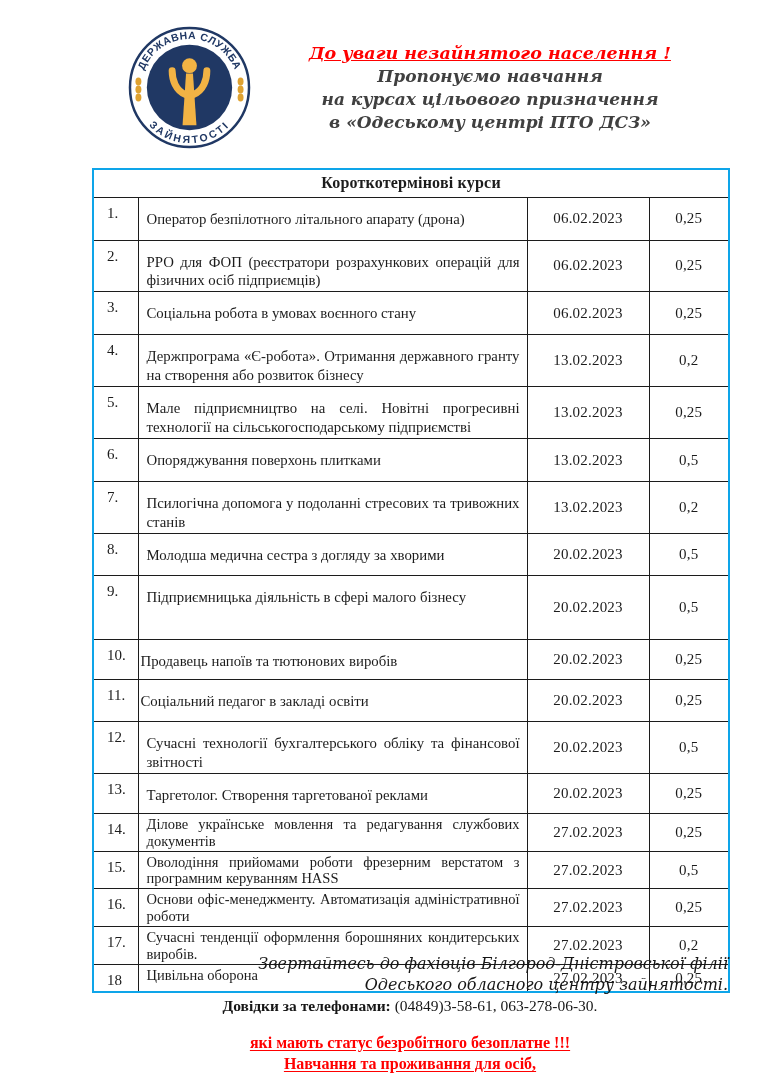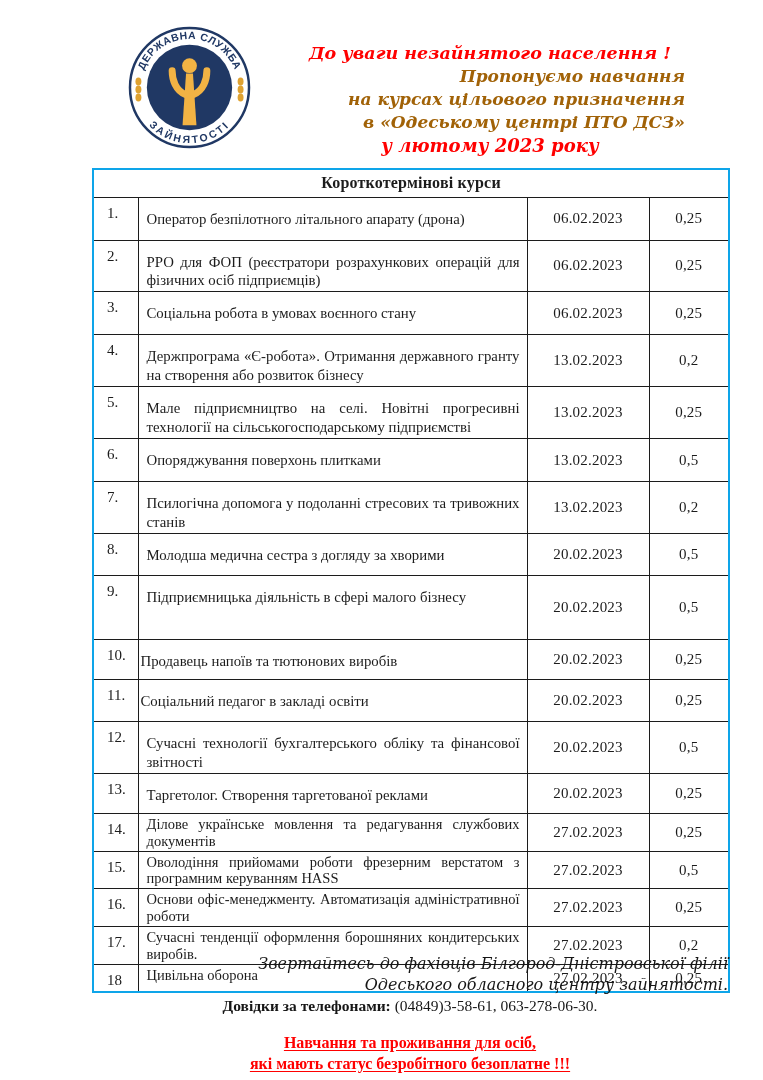--- a/index.html
+++ b/index.html
@@ -28,22 +28,22 @@
     position: absolute;
     left: 295px;
     top: 42px;
     width: 390px;
     text-align: center;
     font-family: "DejaVu Serif", serif;
     font-style: italic;
     font-weight: bold;
     line-height: 23px;
   }
-  .header-block .red-line { color: #ff0000; font-size: 17.5px; }
-  .header-block .black-line { color: #a16207; font-size: 17px; text-align: right; }
+  .header-block .red-line { color: #ff0000; font-size: 17.5px; text-decoration: underline; }
+  .header-block .black-line { color: #404040; font-size: 17px; }
   .header-block .period-line { color: #ff0000; font-size: 18px; }
 
   
   .table-wrap {
     position: absolute;
     left: 92px;
     top: 168px;
   }
   table.courses {
     border-collapse: collapse;
@@ -175,21 +175,20 @@
         <path d="M 4 7 C 14 3 17.5 -8 17.5 -17" stroke="#f2b344" stroke-width="7" fill="none" stroke-linecap="round"></path>
       </g>
     </svg>
   </div>
 
   <div class="header-block">
     <div class="red-line">До уваги незайнятого населення !</div>
     <div class="black-line">Пропонуємо навчання</div>
     <div class="black-line">на курсах цільового призначення</div>
     <div class="black-line">в «Одеському центрі ПТО ДСЗ»</div>
-    <div class="period-line">у лютому 2023 року</div>
   </div>
 
   <div class="table-wrap">
     <table class="courses">
       <colgroup>
         <col style="width:45px">
           <col style="width:389px">
           <col style="width:122px">
           <col style="width:80px">
       </colgroup>
@@ -312,18 +311,18 @@
   </div>
 
   <div class="footer">
     <div class="office-line">Звертайтесь до фахівців Білгород-Дністровської філії</div>
     <div class="office-line">Одеського обласного центру зайнятості.</div>
     <div class="phones-line">
       <span class="phones-label">Довідки за телефонами:</span>
       <span class="phones-numbers">(04849)3-58-61, 063-278-06-30.</span>
     </div>
     <div class="notice">
+      <div>які мають статус безробітного безоплатне !!!</div>
       <div>Навчання та проживання для осіб,</div>
-      <div>які мають статус безробітного безоплатне !!!</div>
     </div>
   </div>
 
 </div>
 
 </body></html>

